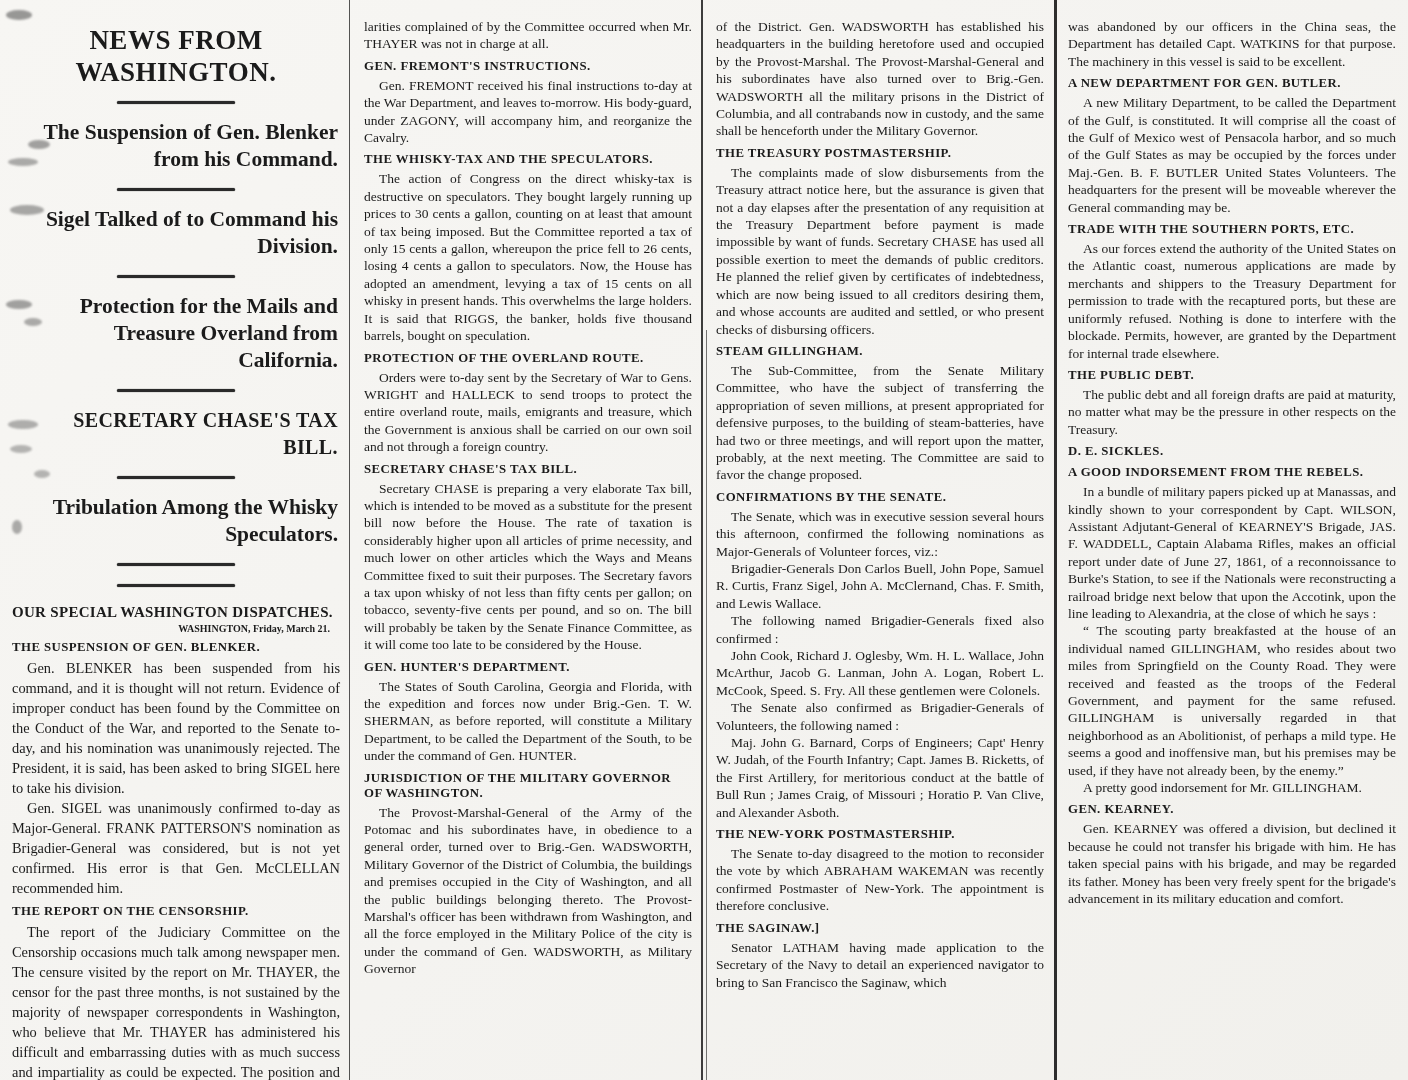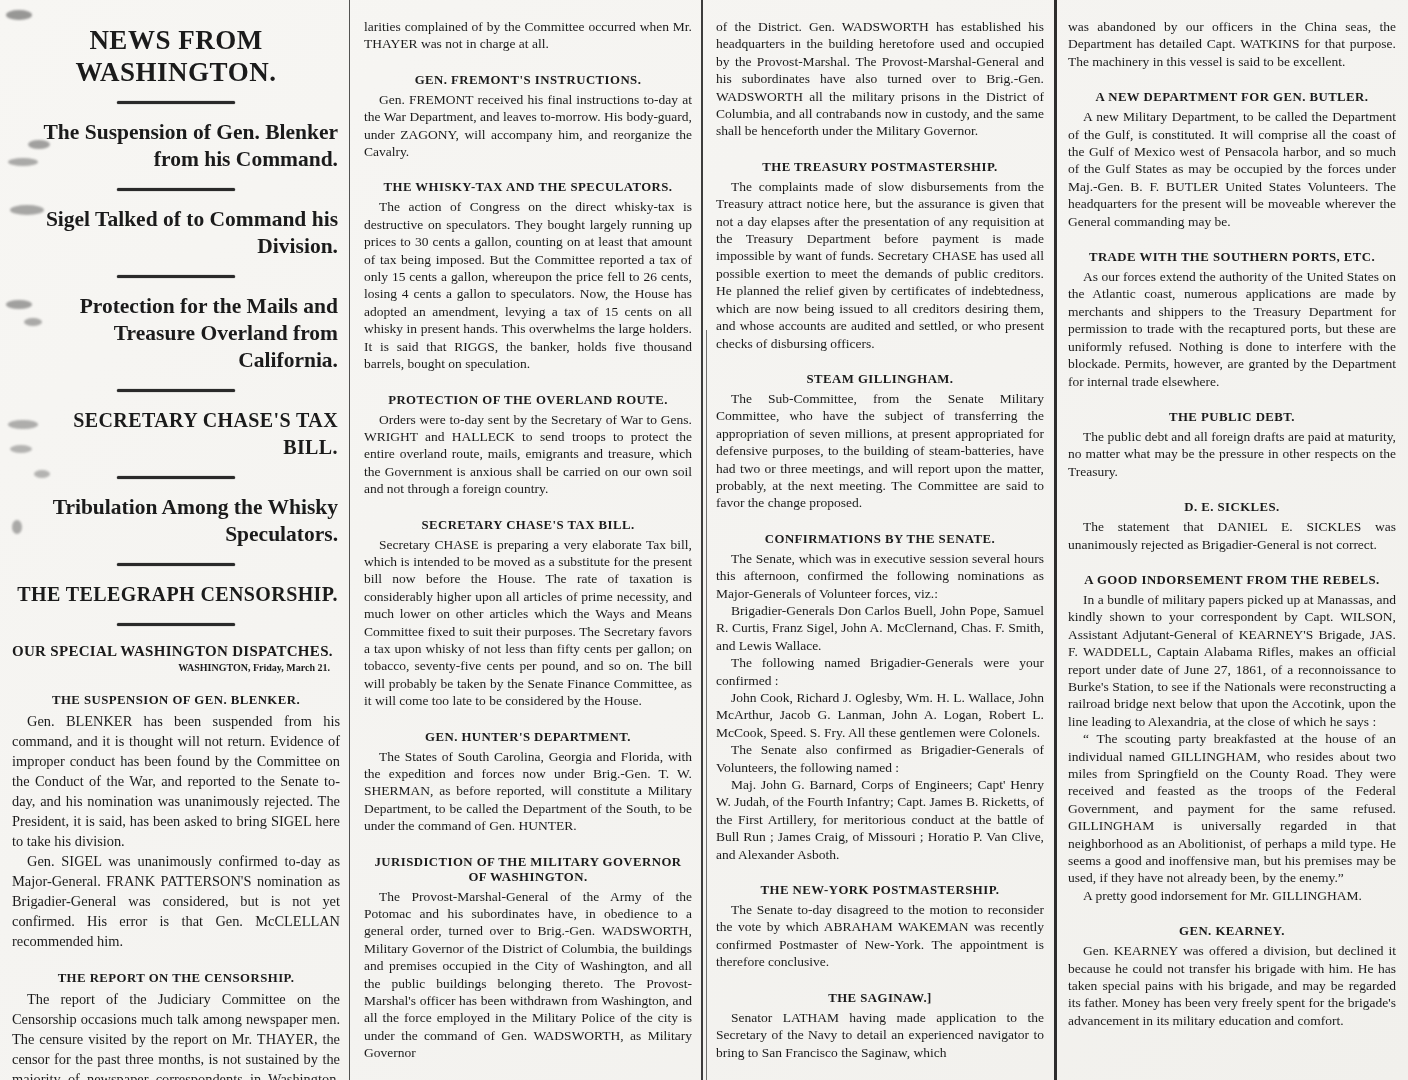--- a/index.html
+++ b/index.html
@@ -44,22 +44,22 @@
   .subhead-caps{font-size:20px;letter-spacing:.4px;}
   .dispatch-title{
     font-size:15px;font-weight:bold;letter-spacing:.3px;
     margin:8px 0 2px;text-align:left;
   }
   .dateline{
     font-size:10px;font-weight:bold;text-align:right;
     padding-right:10px;margin:2px 0 2px;
   }
   .heading{
-    font-size:12.8px;font-weight:bold;text-align:center;
-    letter-spacing:.45px;margin:20px 0 3px;
+    font-size:12.8px;font-weight:bold;text-align:left;
+    letter-spacing:.45px;margin:6px 0 3px;
   }
   p.para{
     margin:0;text-align:justify;text-indent:15px;
   }
   .col1 p.para{font-size:14.4px;line-height:20px;}
   .column p.para{font-size:13.5px;line-height:17.4px;}
   .col1 p.para{font-size:14.4px;line-height:20px;}
   p.para-cont{text-indent:0;margin-top:16px;}
   
   .smudge{position:absolute;background:#3a3a3a;border-radius:50%;filter:blur(1.2px);}
@@ -111,21 +111,20 @@
         <div class="rule-line"></div>
       </div>
       <div class="subhead subhead-caps">SECRETARY CHASE'S TAX BILL.</div>
       <div class="rule">
         <div class="rule-line"></div>
       </div>
       <div class="subhead">Tribulation Among the Whisky Speculators.</div>
       <div class="rule">
         <div class="rule-line"></div>
       </div>
-      <div class="subhead subhead-caps">THE TELEGRAPH CENSORSHIP.</div>
       <div class="rule">
         <div class="rule-line"></div>
       </div>
       <div class="dispatch-title">OUR SPECIAL WASHINGTON DISPATCHES.</div>
       <div class="dateline">WASHINGTON, Friday, March 21.</div>
       <div class="heading">THE SUSPENSION OF GEN. BLENKER.</div>
       <p class="para">Gen. BLENKER has been suspended from his command, and it is thought will not return. Evidence of improper conduct has been found by the Committee on the Conduct of the War, and reported to the Senate to-day, and his nomination was unanimously rejected. The President, it is said, has been asked to bring SIGEL here to take his division.</p>
       <p class="para">Gen. SIGEL was unanimously confirmed to-day as Major-General. FRANK PATTERSON'S nomination as Brigadier-General was considered, but is not yet confirmed. His error is that Gen. McCLELLAN recommended him.</p>
       <div class="heading">THE REPORT ON THE CENSORSHIP.</div>
       <p class="para">The report of the Judiciary Committee on the Censorship occasions much talk among newspaper men. The censure visited by the report on Mr. THAYER, the censor for the past three months, is not sustained by the majority of newspaper correspondents in Washington, who believe that Mr. THAYER has administered his difficult and embarrassing duties with as much success and impartiality as could be expected. The position and duties were novel. Your correspondent does not hesitate to say, as he did before the Committee, that no one holding the office has done so well as Mr. THAYER. Several of the more flagrant irregu-</p>
@@ -147,39 +146,38 @@
     </div>
     <div class="column col3">
       <p class="para para-cont">of the District. Gen. WADSWORTH has established his headquarters in the building heretofore used and occupied by the Provost-Marshal. The Provost-Marshal-General and his subordinates have also turned over to Brig.-Gen. WADSWORTH all the military prisons in the District of Columbia, and all contrabands now in custody, and the same shall be henceforth under the Military Governor.</p>
       <div class="heading">THE TREASURY POSTMASTERSHIP.</div>
       <p class="para">The complaints made of slow disbursements from the Treasury attract notice here, but the assurance is given that not a day elapses after the presentation of any requisition at the Treasury Department before payment is made impossible by want of funds. Secretary CHASE has used all possible exertion to meet the demands of public creditors. He planned the relief given by certificates of indebtedness, which are now being issued to all creditors desiring them, and whose accounts are audited and settled, or who present checks of disbursing officers.</p>
       <div class="heading">STEAM GILLINGHAM.</div>
       <p class="para">The Sub-Committee, from the Senate Military Committee, who have the subject of transferring the appropriation of seven millions, at present appropriated for defensive purposes, to the building of steam-batteries, have had two or three meetings, and will report upon the matter, probably, at the next meeting. The Committee are said to favor the change proposed.</p>
       <div class="heading">CONFIRMATIONS BY THE SENATE.</div>
       <p class="para">The Senate, which was in executive session several hours this afternoon, confirmed the following nominations as Major-Generals of Volunteer forces, viz.:</p>
       <p class="para">Brigadier-Generals Don Carlos Buell, John Pope, Samuel R. Curtis, Franz Sigel, John A. McClernand, Chas. F. Smith, and Lewis Wallace.</p>
-      <p class="para">The following named Brigadier-Generals were your confirmed :</p>
+      <p class="para">The following named Brigadier-Generals fixed also confirmed :</p>
       <p class="para">John Cook, Richard J. Oglesby, Wm. H. L. Wallace, John McArthur, Jacob G. Lanman, John A. Logan, Robert L. McCook, Speed. S. Fry. All these gentlemen were Colonels.</p>
       <p class="para">The Senate also confirmed as Brigadier-Generals of Volunteers, the following named :</p>
       <p class="para">Maj. John G. Barnard, Corps of Engineers; Capt' Henry W. Judah, of the Fourth Infantry; Capt. James B. Ricketts, of the First Artillery, for meritorious conduct at the battle of Bull Run ; James Craig, of Missouri ; Horatio P. Van Clive, and Alexander Asboth.</p>
       <div class="heading">THE NEW-YORK POSTMASTERSHIP.</div>
       <p class="para">The Senate to-day disagreed to the motion to reconsider the vote by which ABRAHAM WAKEMAN was recently confirmed Postmaster of New-York. The appointment is therefore conclusive.</p>
       <div class="heading">THE SAGINAW.]</div>
       <p class="para">Senator LATHAM having made application to the Secretary of the Navy to detail an experienced navigator to bring to San Francisco the Saginaw, which</p>
     </div>
     <div class="column col4">
       <p class="para para-cont">was abandoned by our officers in the China seas, the Department has detailed Capt. WATKINS for that purpose. The machinery in this vessel is said to be excellent.</p>
       <div class="heading">A NEW DEPARTMENT FOR GEN. BUTLER.</div>
       <p class="para">A new Military Department, to be called the Department of the Gulf, is constituted. It will comprise all the coast of the Gulf of Mexico west of Pensacola harbor, and so much of the Gulf States as may be occupied by the forces under Maj.-Gen. B. F. BUTLER United States Volunteers. The headquarters for the present will be moveable wherever the General commanding may be.</p>
       <div class="heading">TRADE WITH THE SOUTHERN PORTS, ETC.</div>
       <p class="para">As our forces extend the authority of the United States on the Atlantic coast, numerous applications are made by merchants and shippers to the Treasury Department for permission to trade with the recaptured ports, but these are uniformly refused. Nothing is done to interfere with the blockade. Permits, however, are granted by the Department for internal trade elsewhere.</p>
       <div class="heading">THE PUBLIC DEBT.</div>
       <p class="para">The public debt and all foreign drafts are paid at maturity, no matter what may be the pressure in other respects on the Treasury.</p>
       <div class="heading">D. E. SICKLES.</div>
-      <p class="para">The statement that DANIEL E. SICKLES was unanimously rejected as Brigadier-General is not correct.</p>
       <div class="heading">A GOOD INDORSEMENT FROM THE REBELS.</div>
       <p class="para">In a bundle of military papers picked up at Manassas, and kindly shown to your correspondent by Capt. WILSON, Assistant Adjutant-General of KEARNEY'S Brigade, JAS. F. WADDELL, Captain Alabama Rifles, makes an official report under date of June 27, 1861, of a reconnoissance to Burke's Station, to see if the Nationals were reconstructing a railroad bridge next below that upon the Accotink, upon the line leading to Alexandria, at the close of which he says :</p>
       <p class="para">“ The scouting party breakfasted at the house of an individual named GILLINGHAM, who resides about two miles from Springfield on the County Road. They were received and feasted as the troops of the Federal Government, and payment for the same refused. GILLINGHAM is universally regarded in that neighborhood as an Abolitionist, of perhaps a mild type. He seems a good and inoffensive man, but his premises may be used, if they have not already been, by the enemy.”</p>
       <p class="para">A pretty good indorsement for Mr. GILLINGHAM.</p>
       <div class="heading">GEN. KEARNEY.</div>
       <p class="para">Gen. KEARNEY was offered a division, but declined it because he could not transfer his brigade with him. He has taken special pains with his brigade, and may be regarded its father. Money has been very freely spent for the brigade's advancement in its military education and comfort.</p>
     </div>
   </div>
 
 </body></html>

